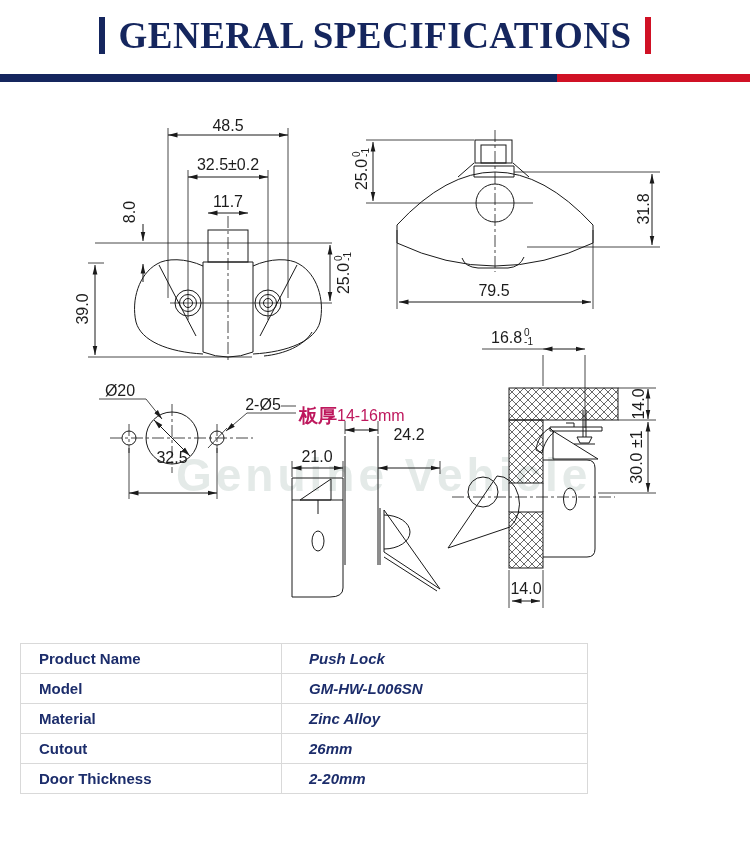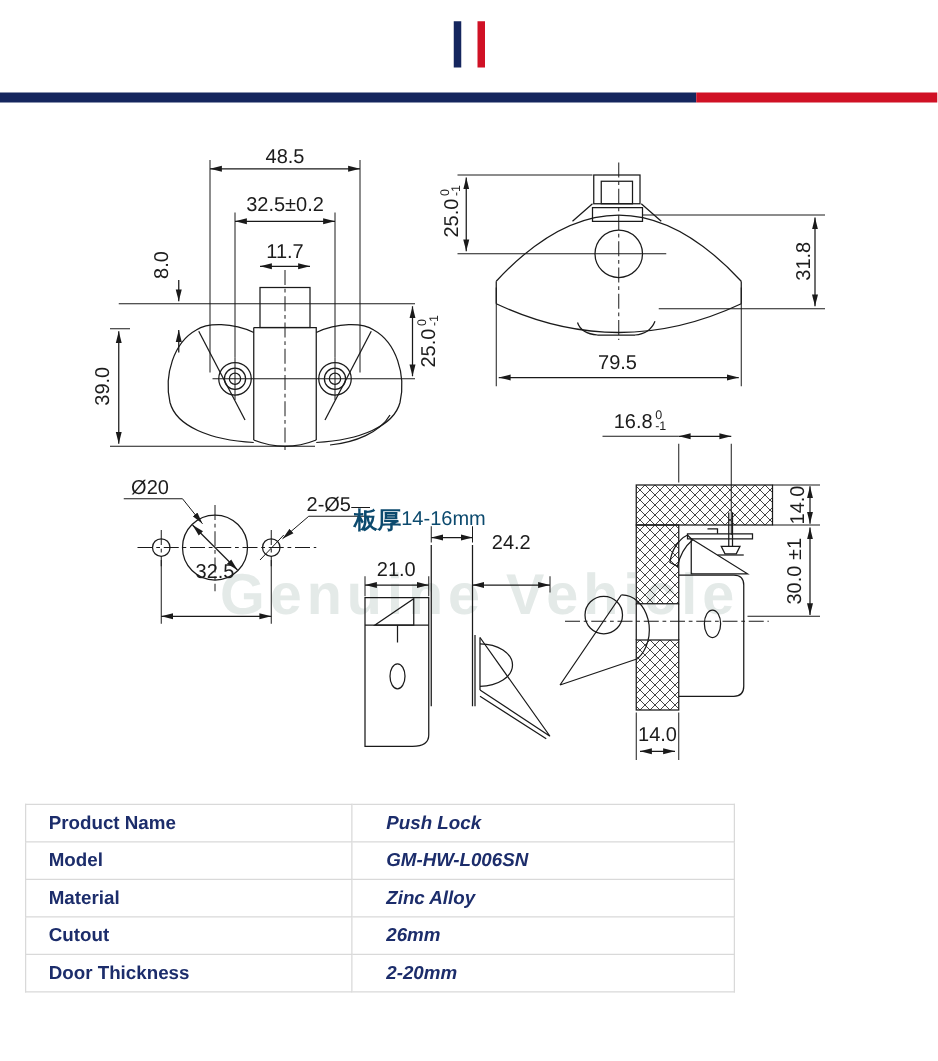--- a/index.html
+++ b/index.html
@@ -20,34 +20,35 @@
   .watermark{position:absolute;left:176px;top:448px;font-size:46px;font-weight:bold;
              letter-spacing:4px;color:#e4eae8;white-space:nowrap;user-select:none;}
   
   svg.stage{position:absolute;left:0;top:0;}
   .dim{position:absolute;font-size:16px;color:#1c1c1c;white-space:nowrap;
        transform:translate(-50%,-50%);line-height:1;}
   .dim.rot{transform:translate(-50%,-50%) rotate(-90deg);}
   .tol{display:inline-block;vertical-align:-2px;margin-left:2px;}
   .tol i{display:block;font-style:normal;font-size:10px;line-height:9px;text-align:left;}
   .cn{font-weight:bold;font-size:19px;}
-  .plate-label{position:absolute;left:283px;top:403px;font-size:16px;color:#0c4a6e;
+  .plate-label{position:absolute;left:299px;top:403px;font-size:16px;color:#be185d;
                white-space:nowrap;display:flex;align-items:center;justify-content:flex-end;}
   
   table.spec{position:absolute;left:20px;top:643px;width:568px;border-collapse:collapse;}
   table.spec td{border:1px solid #d9d9d9;height:29px;font-size:15px;font-weight:bold;
                 color:#1c2d6b;padding:0 0 0 18px;}
   table.spec td.lab{width:242px;}
   table.spec td.val{padding-left:27px;font-weight:bold;font-style:italic;}
 </style>
 </head>
 <body>
 
 <div class="title-row">
   <div class="tbar navy"></div>
+  <h1>GENERAL SPECIFICATIONS</h1>
   <div class="tbar red"></div>
 </div>
 <div class="divider">
   <div class="seg-navy"></div>
   <div class="seg-red"></div>
 </div>
 
 <div class="watermark">Genuine Vehicle</div>
 
 <svg class="stage" width="750" height="849" viewBox="0 0 750 849" fill="none" stroke="#1a1a1a" stroke-width="1">

